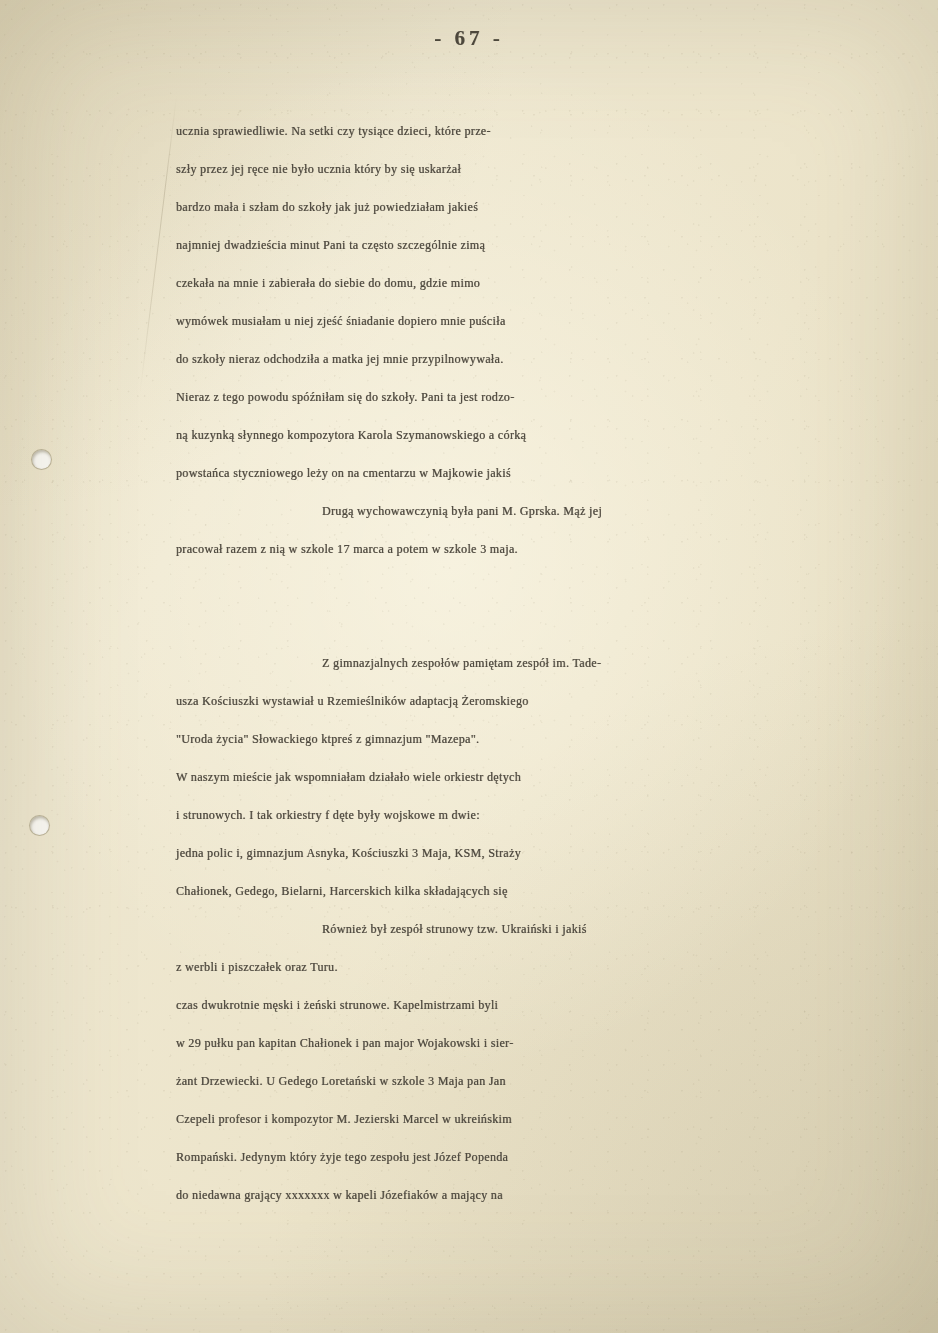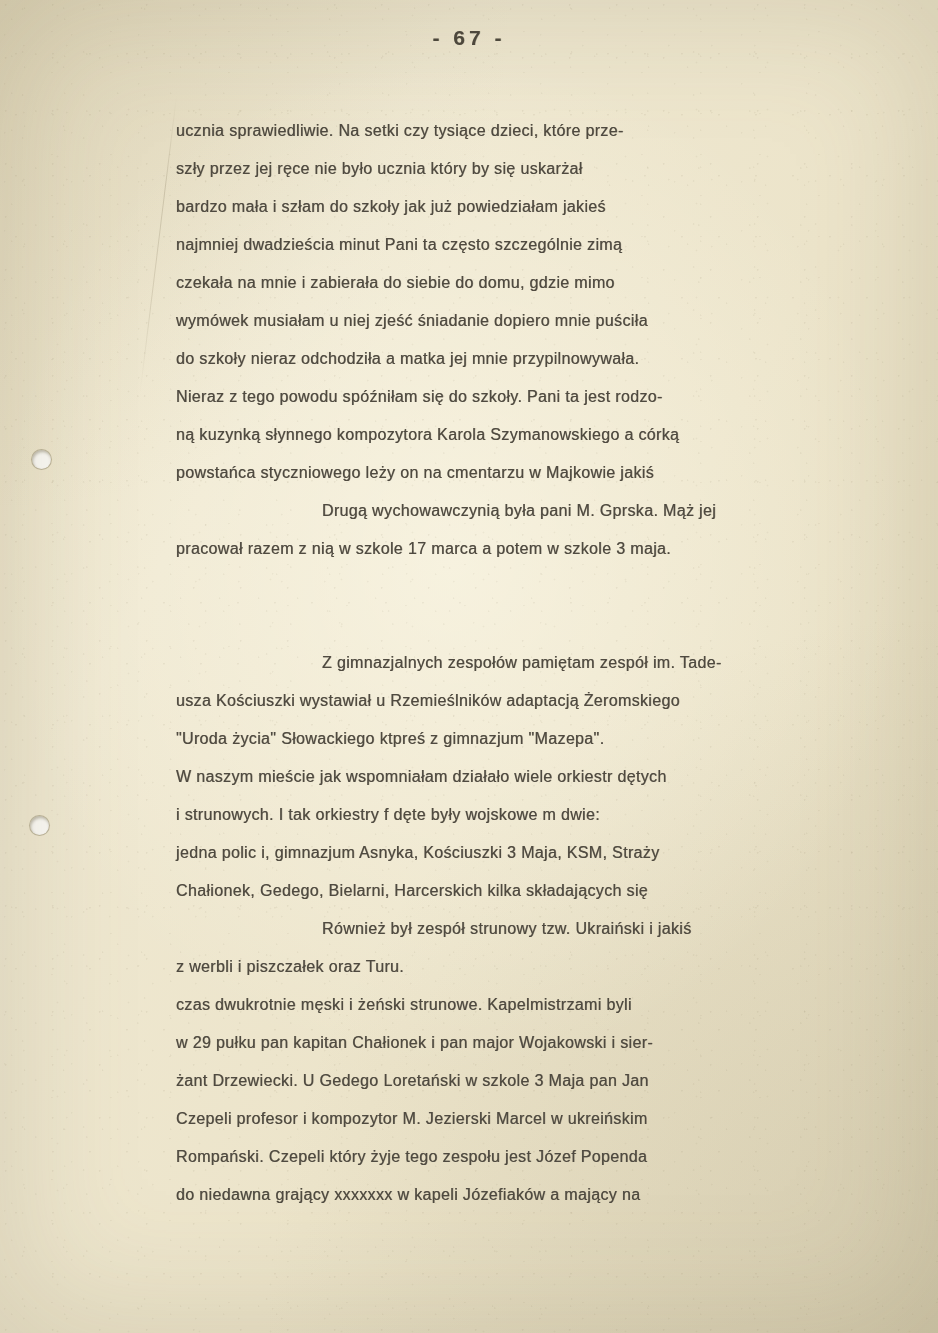--- a/index.html
+++ b/index.html
@@ -13,21 +13,21 @@
     position: relative;
     width: 938px;
     height: 1333px;
     overflow: hidden;
     background-color: #ece4cb;
     background-image:
       radial-gradient(ellipse 70% 55% at 48% 42%, rgba(255,252,238,0.55) 0%, rgba(255,252,238,0) 70%),
       radial-gradient(ellipse 120% 90% at 100% 100%, rgba(150,140,110,0.22) 0%, rgba(150,140,110,0) 60%),
       radial-gradient(ellipse 100% 70% at 0% 0%, rgba(160,150,120,0.16) 0%, rgba(160,150,120,0) 55%),
       linear-gradient(118deg, #e9e0c4 0%, #efe8d1 28%, #ece4ca 58%, #e4dbbe 100%);
-    font-family: Liberation Sans, sans-serif;
+    font-family: Liberation Serif, serif;
   }
 
   
   .grain {
     position: absolute;
     inset: 0;
     pointer-events: none;
     opacity: 0.5;
     background-image:
       radial-gradient(circle at 12% 9%, rgba(120,108,80,0.20) 0.6px, transparent 1.2px),
@@ -94,21 +94,21 @@
   .body {
     position: absolute;
     left: 176px;
     top: 112px;
     width: 742px;
   }
 
   .ln {
     height: 38px;
     line-height: 38px;
-    font-size: 16px;
+    font-size: 12px;
     letter-spacing: 0.35px;
     color: #4f4a40;
     white-space: pre;
     text-shadow:
       0.45px 0.25px 0.4px rgba(79,74,64,0.50),
       -0.25px 0.3px 0.5px rgba(95,88,74,0.30);
   }
 
   .ln.blank { color: transparent; }
   .ln.indent { padding-left: 146px; }
@@ -147,18 +147,18 @@
     <div class="ln">W naszym mieście jak wspomniałam działało wiele orkiestr dętych</div>
     <div class="ln">i strunowych. I tak orkiestry f dęte były wojskowe m dwie:</div>
     <div class="ln">jedna polic i, gimnazjum Asnyka, Kościuszki 3 Maja, KSM, Straży</div>
     <div class="ln">Chałionek, Gedego, Bielarni, Harcerskich kilka składających się</div>
     <div class="ln indent">Również był zespół strunowy tzw. Ukraiński i jakiś</div>
     <div class="ln">z werbli i piszczałek oraz Turu.</div>
     <div class="ln">czas dwukrotnie męski i żeński strunowe. Kapelmistrzami byli</div>
     <div class="ln">w 29 pułku pan kapitan Chałionek i pan major Wojakowski i sier-</div>
     <div class="ln">żant Drzewiecki. U Gedego Loretański w szkole 3 Maja pan Jan</div>
     <div class="ln">Czepeli profesor i kompozytor M. Jezierski Marcel w ukreińskim</div>
-    <div class="ln">Rompański. Czepeli który żyje tego zespołu jest Józef Popenda</div>
+    <div class="ln">Rompański. Jedynym który żyje tego zespołu jest Józef Popenda</div>
     <div class="ln">do niedawna grający xxxxxxx w kapeli Józefiaków a mający na</div>
   </div>
 
   <div class="vignette"></div>
 </div>
 
 </body></html>

